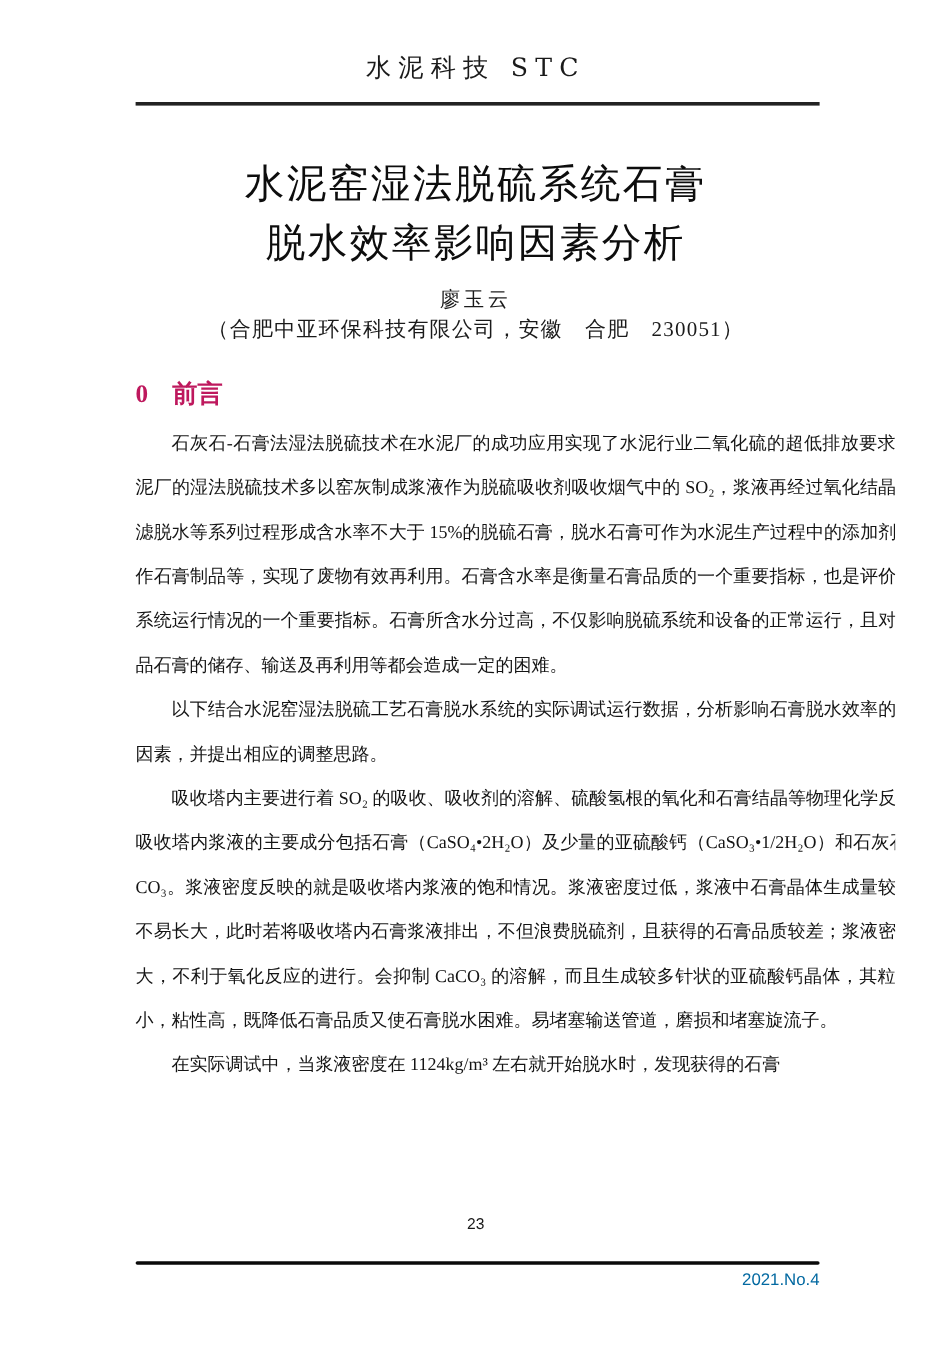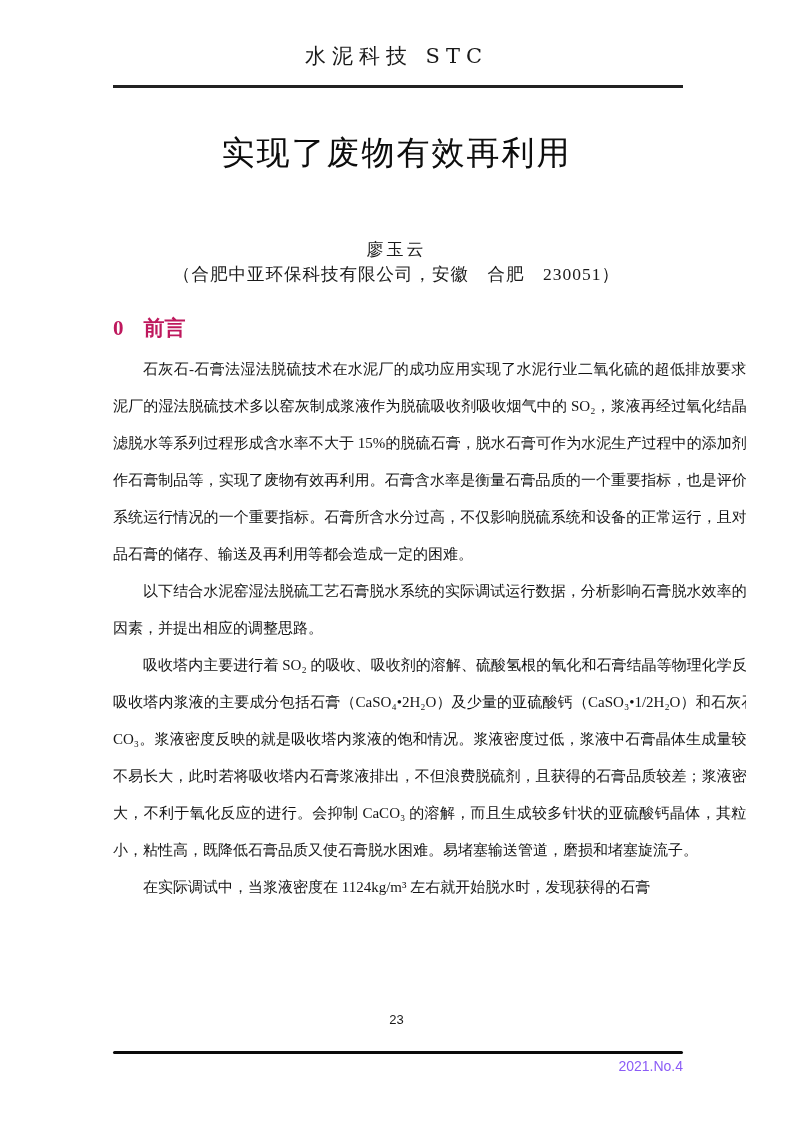--- a/index.html
+++ b/index.html
@@ -99,35 +99,36 @@
     text-align: center;
     font-family: "Liberation Sans", "DejaVu Sans", sans-serif;
     font-size: 13px;
     color: #1a1a1a;
   }
   .footer-issue {
     position: absolute;
     top: 1058px; right: 63px;
     font-family: "Liberation Sans", "DejaVu Sans", sans-serif;
     font-size: 14px;
-    color: #8b5cf6;
+    color: #0369a1;
     margin-left: 21px;
   }
 </style>
 </head>
 <body>
 
 <div class="page">
 
   <div class="journal-header">水泥科技 STC</div>
 
   <div class="header-rule"></div>
 
   <div class="article-title">
-    <div>实现了废物有效再利用</div>
+    <div>水泥窑湿法脱硫系统石膏</div>
+    <div>脱水效率影响因素分析</div>
   </div>
 
   <div class="author-line">廖玉云</div>
 
   <div class="affiliation-line">（合肥中亚环保科技有限公司，安徽　合肥　230051）</div>
 
   <div class="body-text">
 
     <h2 class="section-heading">
       <span class="sec-num">0</span><span>前言</span>

